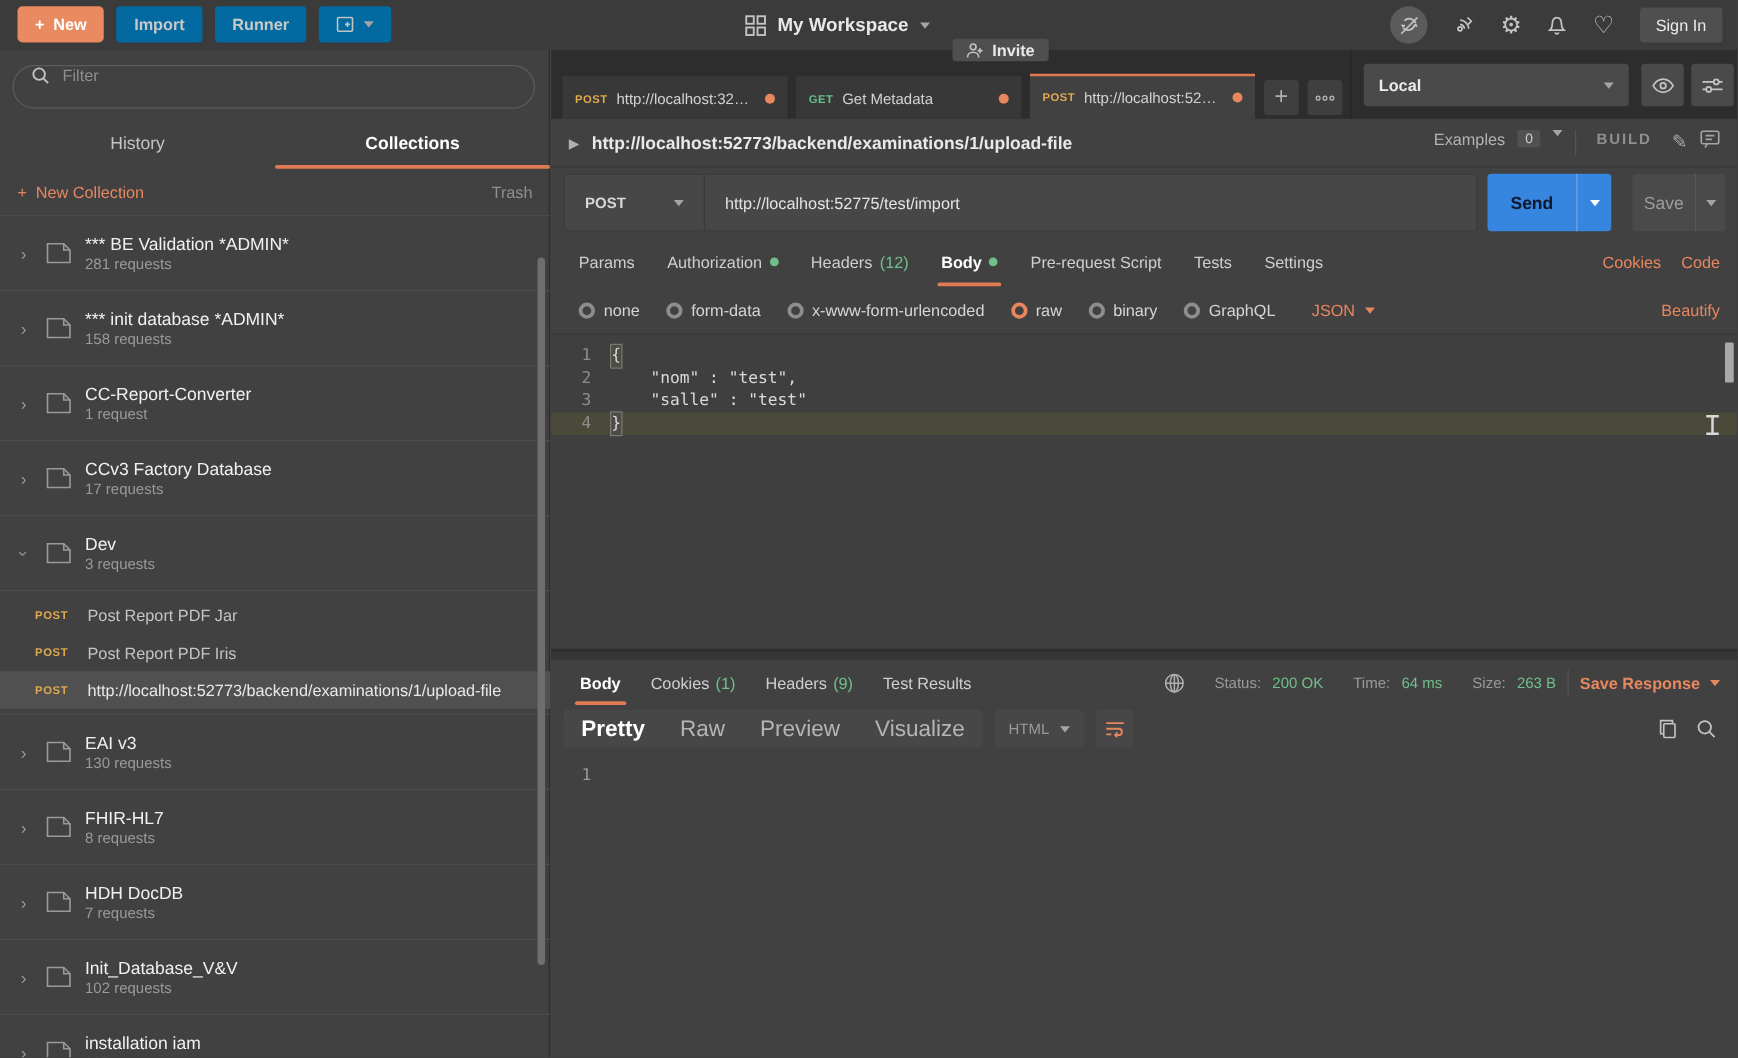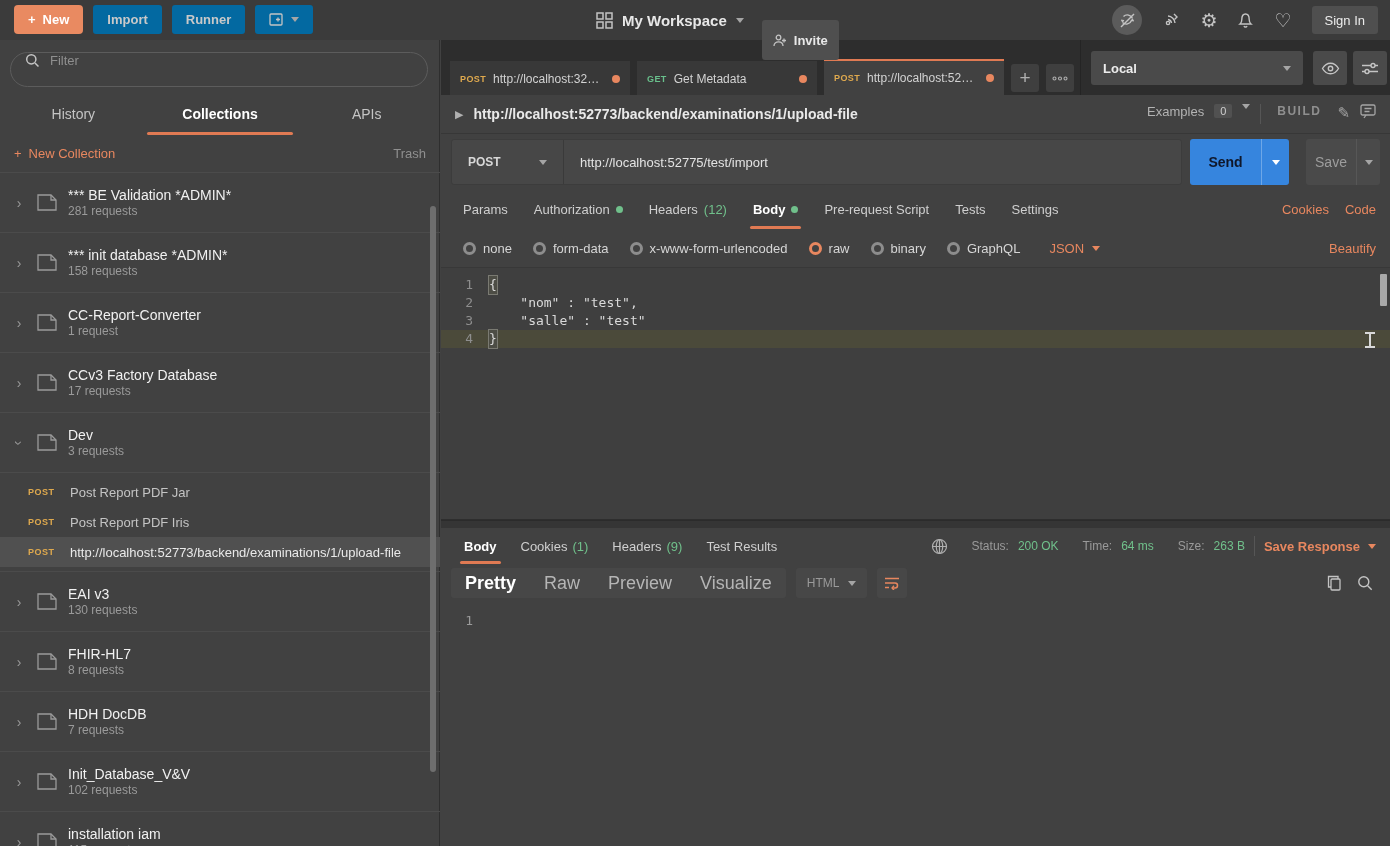--- a/index.html
+++ b/index.html
@@ -9,21 +9,21 @@
 
   
   .topbar { position:absolute; left:0; top:0; width:1390px; height:40px; background:#3b3b3b; z-index:30; }
   .topbar-left { position:absolute; left:14px; top:5px; display:flex; gap:10px; align-items:center; }
   .btn-new { display:flex; align-items:center; gap:7px; background:#e98a61; color:#fff;
     border-radius:4px; height:29px; padding:0 14px; font-size:13px; font-weight:700; cursor:pointer; }
   .btn-flat { background:#0369a1; color:#c9c9c9; border-radius:3px; height:29px; padding:0 14px;
     font-size:13px; font-weight:700; display:flex; align-items:center; gap:6px; cursor:pointer; }
   .topbar-center { position:absolute; left:596px; top:0; height:40px; display:flex; align-items:center; gap:18px; }
   .ws-group { display:flex; align-items:center; gap:9px; color:#e8e8e8; font-size:15px; font-weight:700; cursor:pointer; }
-  .btn-invite { background:#4f4f4f; color:#e8e8e8; border-radius:3px; height:40px; padding:0 11px;
+  .btn-invite { background:#4f4f4f; color:#e8e8e8; border-radius:3px; height:18px; padding:0 11px;
     font-size:13px; font-weight:700; display:flex; align-items:center; gap:7px; cursor:pointer;margin-top:40px; }
   .topbar-right { position:absolute; right:12px; top:0; height:40px; display:flex; align-items:center; gap:20px; }
   .icon { display:inline-flex; align-items:center; justify-content:center; color:#c4c4c4; }
   .icon svg { display:block; }
   .sync-circle { width:30px; height:30px; border-radius:50%; background:#5b5b5b; display:flex;
     align-items:center; justify-content:center; color:#e6e6e6; cursor:pointer; }
   .btn-signin { background:#4f4f4f; color:#ececec; border-radius:3px; height:28px; padding:0 13px;
     font-size:13px; display:flex; align-items:center; cursor:pointer; }
   .gear-glyph { font-size:19px; line-height:1; }
   .heart-glyph { font-size:19px; line-height:1; }
@@ -257,21 +257,20 @@
           <circle cx="6.3" cy="6.3" r="4.6"></circle>
             <path d="M10 10l3.5 3.5"></path>
         </svg>
       </span>
       <input placeholder="Filter" style="">
     </div>
 
     <div class="side-tabs">
       <div class="side-tab">History</div>
       <div class="side-tab active">Collections</div>
-      <div class="side-tab">APIs</div>
     </div>
 
     <div class="newcol-row">
       <div class="newcol">
         <span>+</span>
         <span>New Collection</span>
       </div>
       <div class="trash">Trash</div>
     </div>
 

